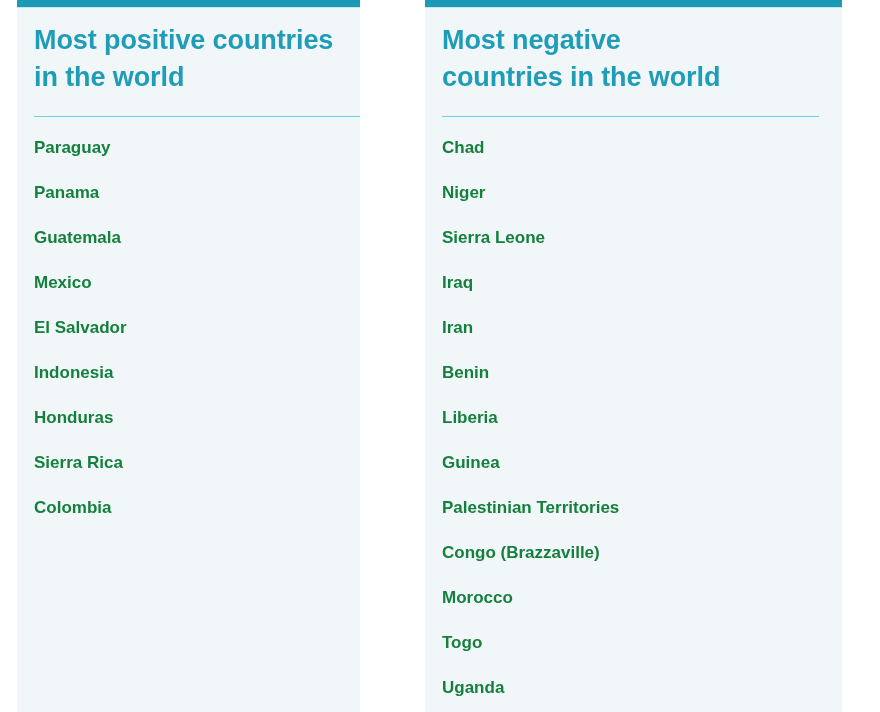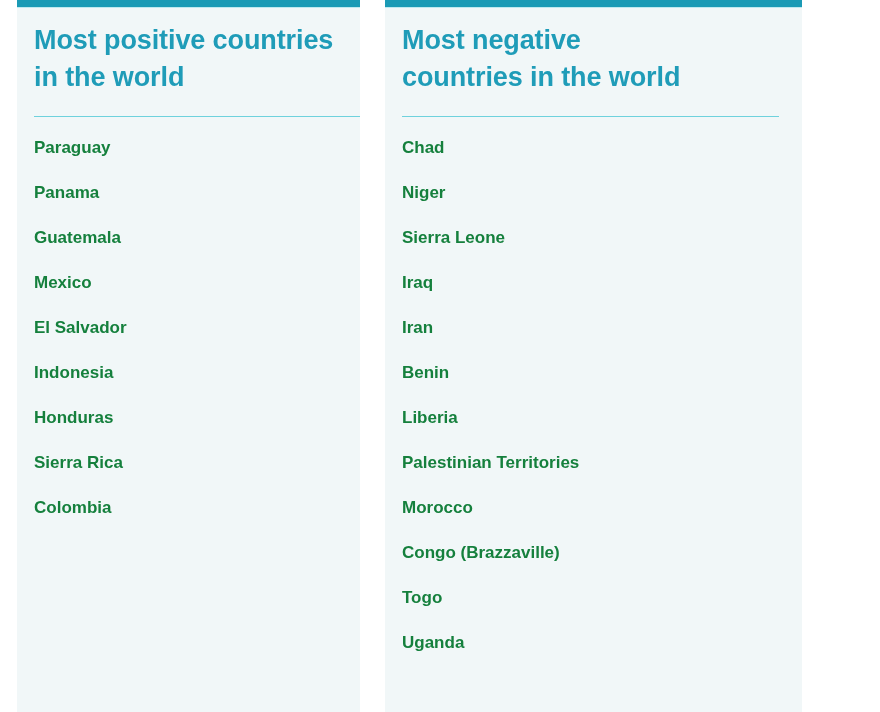--- a/index.html
+++ b/index.html
@@ -32,20 +32,21 @@
     overflow: hidden;
   }
 
   .card-left {
     width: 343px;
     margin-right: 25px;
   }
 
   .card-right {
     width: 417px;
+    margin-left: 40px;
   }
 
   .card-accent-bar {
     position: absolute;
     top: 0;
     left: 0;
     right: 0;
     height: 7px;
     background: #1a9ab5;
     border-bottom: 1px solid #bfe9ef;
@@ -132,22 +133,23 @@
 countries in the world</h2>
       <div class="title-rule"></div>
       <ul class="country-list">
         <li class="country-item">Chad</li>
         <li class="country-item">Niger</li>
         <li class="country-item">Sierra Leone</li>
         <li class="country-item">Iraq</li>
         <li class="country-item">Iran</li>
         <li class="country-item">Benin</li>
         <li class="country-item">Liberia</li>
+        <li class="country-item">Guinea</li>
         <li class="country-item">Palestinian Territories</li>
+        <li class="country-item">Congo (Brazzaville)</li>
         <li class="country-item">Morocco</li>
-        <li class="country-item">Congo (Brazzaville)</li>
         <li class="country-item">Togo</li>
         <li class="country-item">Uganda</li>
       </ul>
     </div>
   </section>
 
 </div>
 
 </body></html>

